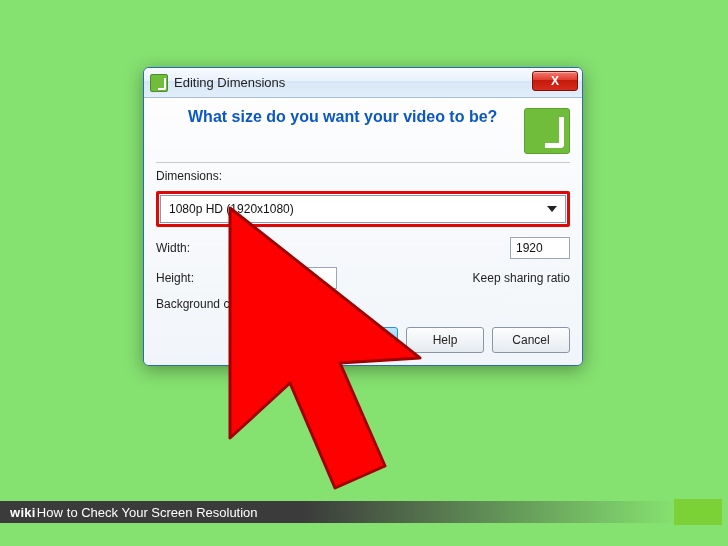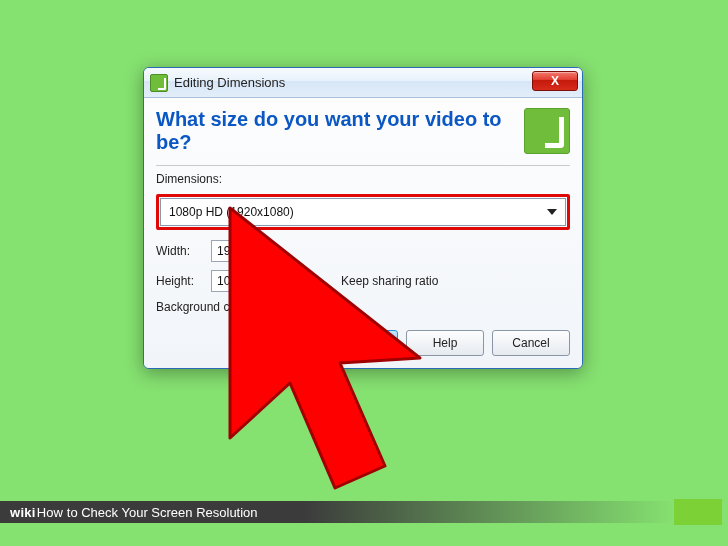--- a/index.html
+++ b/index.html
@@ -77,23 +77,24 @@
   }
   .header-row {
     display: flex;
     align-items: flex-start;
     gap: 10px;
     margin-bottom: 8px;
   }
   .header-text { flex: 1; }
   .heading {
     color: #0b57c4;
-    font-size: 20px;
+    font-size: 16px;
     font-weight: 600;
     margin-bottom: 3px;
+    margin-left: 32px;
   }
   .subheading {
     color: #333;
     font-size: 12px;
     line-height: 1.35;
   }
   .logo-big {
     width: 46px; height: 46px;
     background: #6fbd3a;
     border: 1px solid #5aa22e;
@@ -146,20 +147,21 @@
     width: 0; height: 0;
     border-left: 5px solid transparent;
     border-right: 5px solid transparent;
     border-top: 6px solid #222;
   }
   .fields-row {
     display: flex;
     align-items: center;
     gap: 0;
     margin-bottom: 8px;
+    justify-content: space-between;
   }
   .field-label {
     width: 55px;
     font-size: 12px;
     color: #222;
   }
   .field-input {
     width: 60px;
     height: 22px;
     border: 1px solid #9aa6b3;

